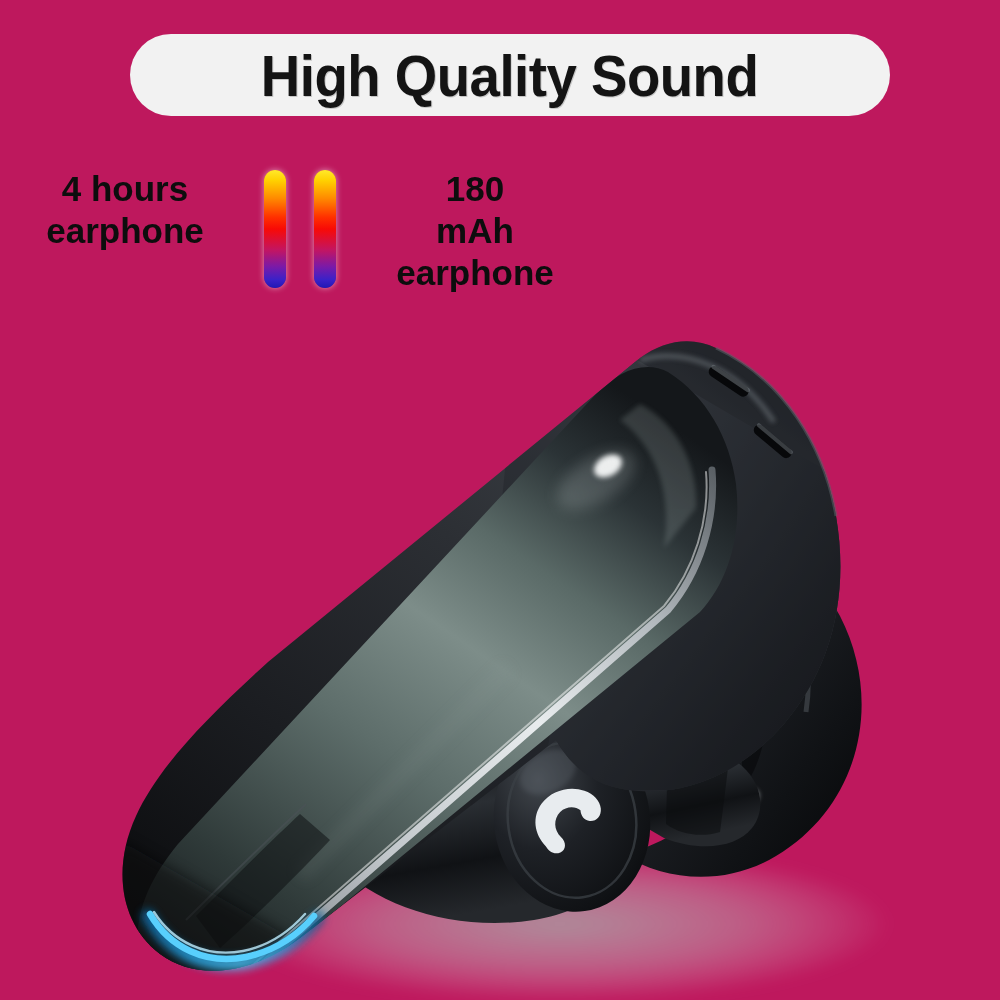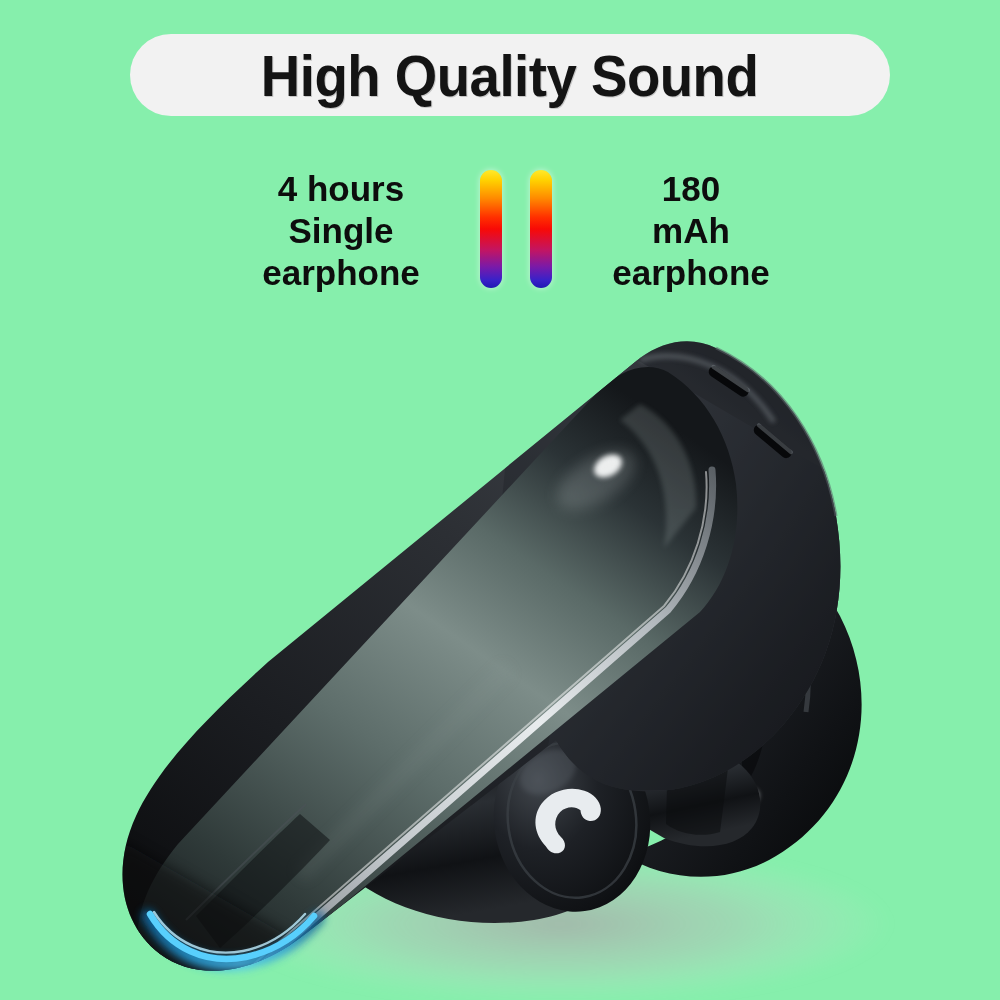--- a/index.html
+++ b/index.html
@@ -7,21 +7,21 @@
 
   html, body {
     width:1000px; height:1000px;
     overflow:hidden;
     font-family:"Liberation Sans", sans-serif;
   }
 
   #page {
     position:relative;
     width:1000px; height:1000px;
-    background:#86efac;
+    background:#be185d;
   }
 
   
   #title-pill {
     position:absolute;
     left:130px; top:34px;
     width:760px; height:82px;
     background:#f2f2f2;
     border-radius:41px;
     display:flex; align-items:center; justify-content:center;
@@ -37,21 +37,21 @@
     text-shadow:1px 1px 0 rgba(120,120,120,0.35);
   }
 
   
   #spec-strip {
     position:absolute;
     left:0; top:162px;
     width:816px; height:140px;
     display:flex;
     align-items:flex-start;
-    justify-content:flex-end;
+    justify-content:flex-start;
   }
   .spec-block {
     width:250px;
     text-align:center;
     display:flex;
     flex-direction:column;
     align-items:center;
     padding-top:6px;
   }
   .spec-line {
@@ -94,21 +94,20 @@
 <div id="page">
 
   <div id="title-pill">
     <div id="title-text">High Quality Sound</div>
   </div>
 
   <div id="spec-strip">
 
     <div class="spec-block">
       <div class="spec-line">4 hours</div>
-      <div class="spec-line">Single</div>
       <div class="spec-line">earphone</div>
     </div>
 
     <div class="spec-divider"></div>
 
 
     <div class="spec-divider"></div>
 
     <div class="spec-block">
       <div class="spec-line">180</div>

